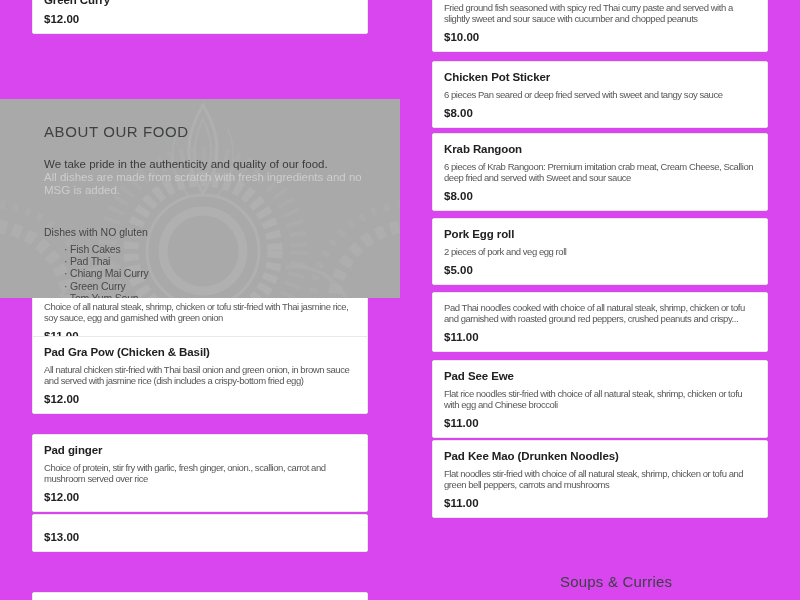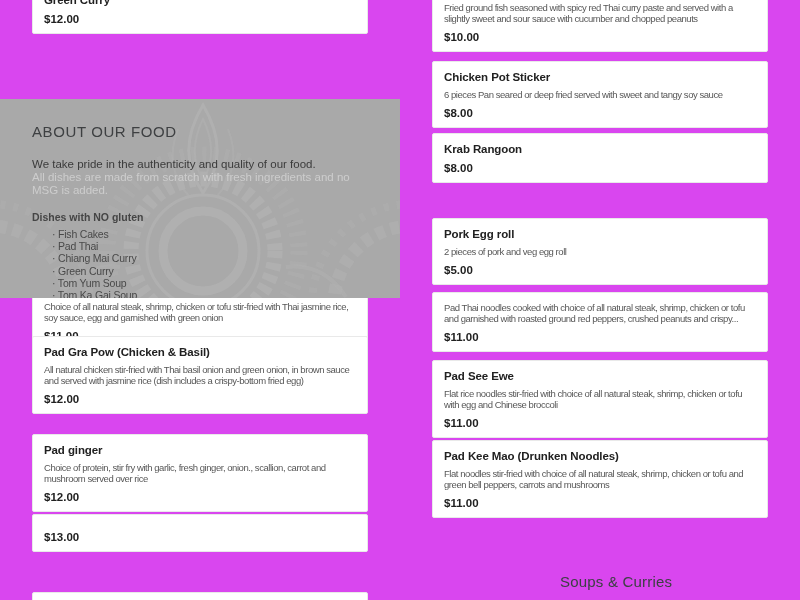--- a/index.html
+++ b/index.html
@@ -25,33 +25,33 @@
   .card .price {
     font-size:11.5px; line-height:12px; font-weight:bold; color:#212121;
     margin-top:7px;
   }
   
   #about {
     position:absolute; left:0; top:99px; width:400px; height:199px;
     background:#a9a9a9; z-index:5; overflow:hidden;
   }
   #about .pattern { position:absolute; left:0; top:0; pointer-events:none; }
-  #about .content { position:relative; padding:25px 24px 0 32px; z-index:2; }
+  #about .content { position:relative; padding:25px 24px 0 44px; z-index:2; }
   #about h2 {
     font-size:15px; line-height:15px; font-weight:400; color:#3e4042;
     letter-spacing:0.6px; margin:0 0 19px 0;
   }
   #about p.pride {
     font-size:11.5px; line-height:13px; color:#3b3b3b; margin:0;
   }
   #about p.scratch {
     font-size:11.5px; line-height:13px; color:#cdcdcd; margin:0; max-width:345px;
   }
   #about .gluten-head {
-    font-size:10.5px; line-height:11px; color:#454545; margin-top:15px;font-weight:bold;
+    font-size:10.5px; line-height:11px; color:#454545; margin-top:30px;
   }
   #about ul { list-style:none; margin:5px 0 0 20px; }
   #about ul li {
     font-size:10.5px; line-height:12.2px; color:#494949; letter-spacing:-0.2px;
   }
   #about ul li::before { content:"·  "; }
   
   .card.partial { height:26px; }
   #soups-heading {
     position:absolute; left:560px; top:573px;
@@ -101,20 +101,21 @@
     </div>
 
     <div class="card" style="left:432px; top:61px;">
       <h3>Chicken Pot Sticker</h3>
       <p class="desc">6 pieces Pan seared or deep fried served with sweet and tangy soy sauce</p>
       <div class="price">$8.00</div>
     </div>
 
     <div class="card" style="left:432px; top:133px;">
       <h3>Krab Rangoon</h3>
+      <p class="desc">6 pieces of Krab Rangoon: Premium imitation crab meat, Cream Cheese, Scallion deep fried and served with Sweet and sour sauce</p>
       <div class="price">$8.00</div>
     </div>
 
     <div class="card" style="left:432px; top:218px;">
       <h3>Pork Egg roll</h3>
       <p class="desc">2 pieces of pork and veg egg roll</p>
       <div class="price">$5.00</div>
     </div>
 
     <div class="card" style="left:432px; top:292px;">

